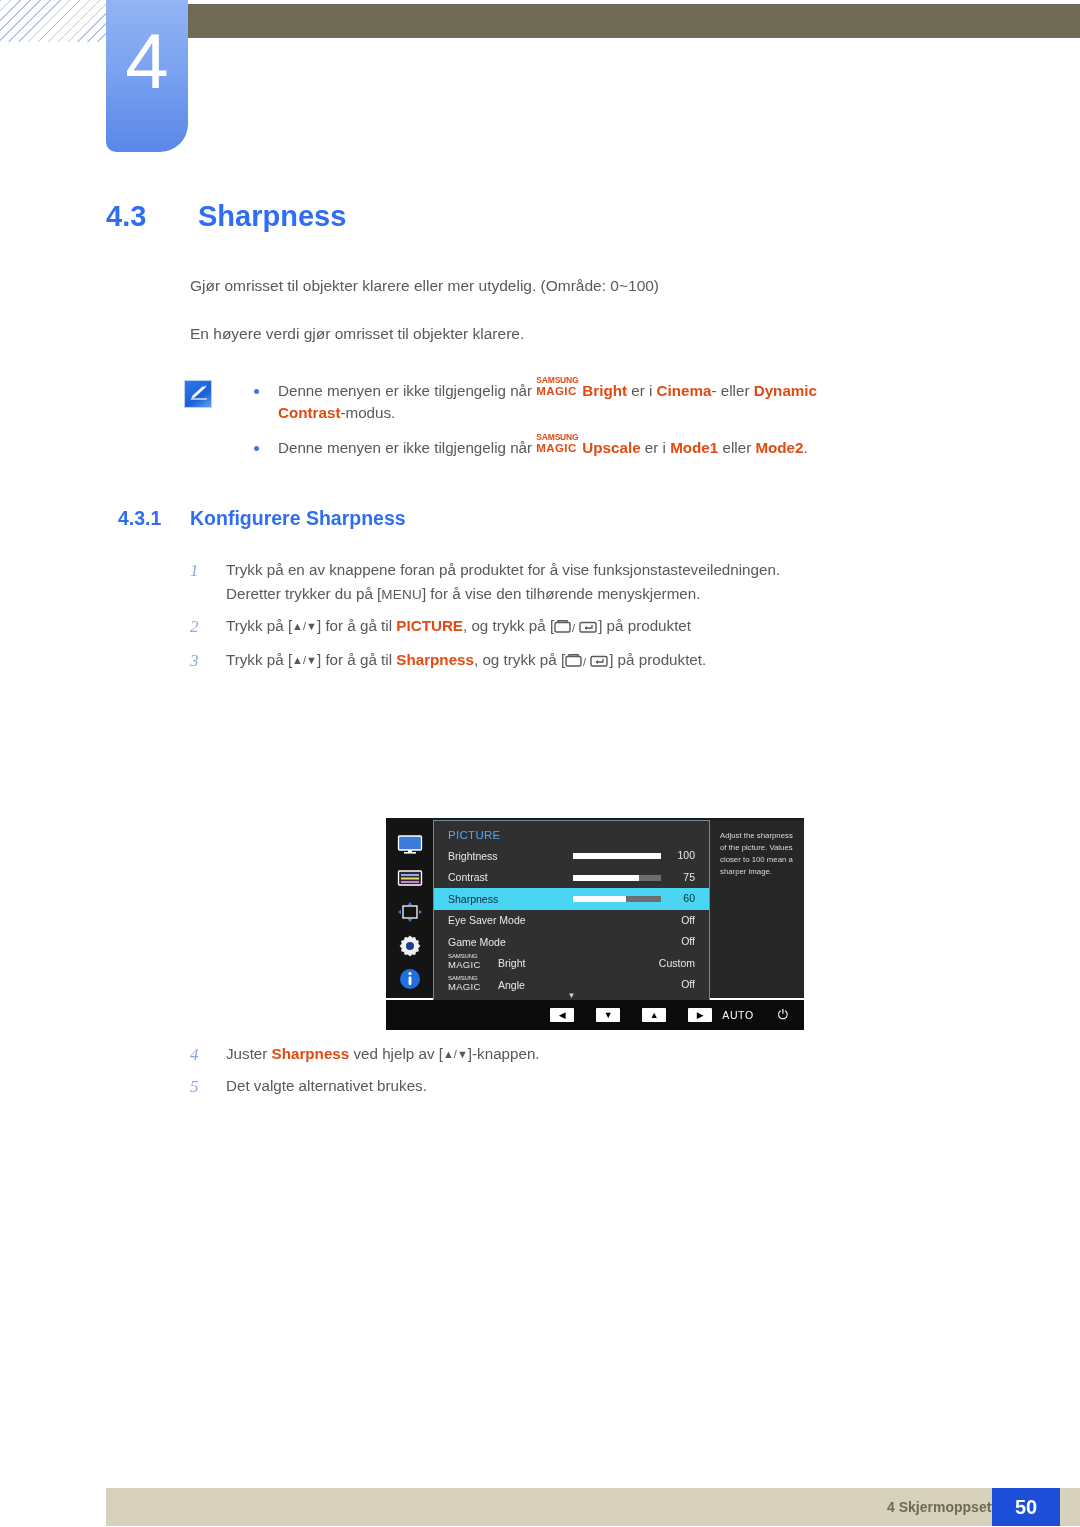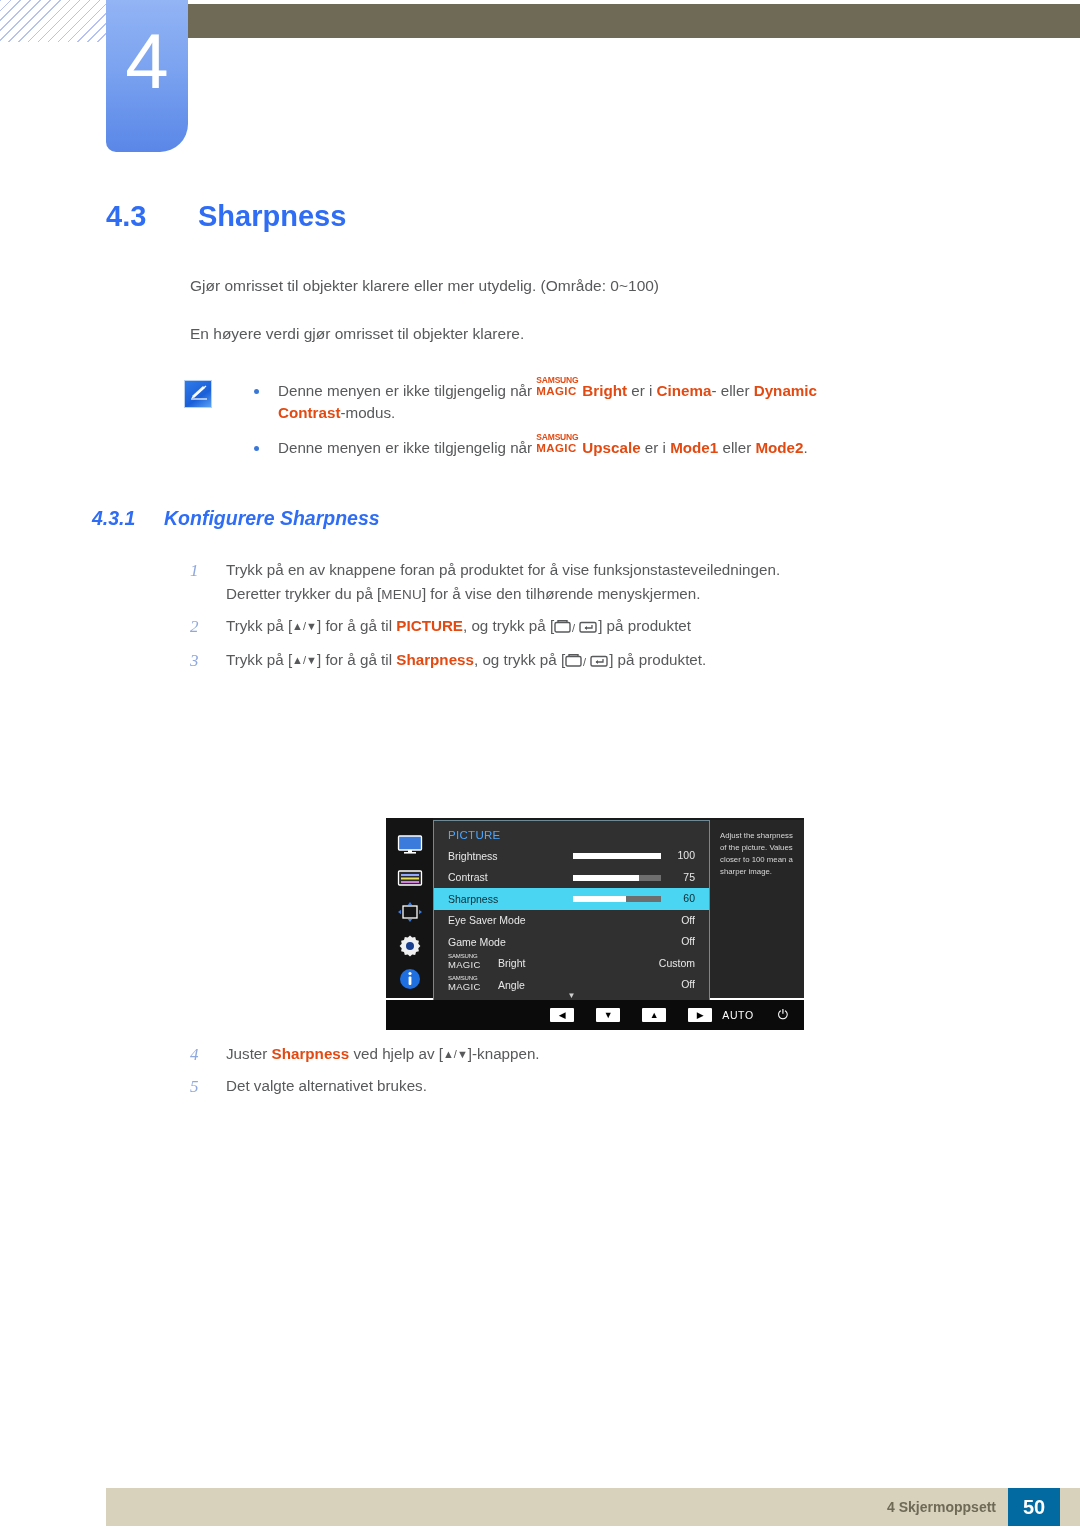--- a/index.html
+++ b/index.html
@@ -165,27 +165,26 @@
     left: 0; top: 2px;
     font-size: 11.5px;
     font-weight: bold;
     letter-spacing: 0.4px;
     color: #e24a12;
     white-space: nowrap;
   }
 
   
   .h3-row {
-    margin-left: 92px;
+    margin-left: 118px;
     margin-top: 48px;
     margin-bottom: 28px;
     color: #2f6df5;
     font-size: 19.5px;
     font-weight: bold;
-    font-style: italic;
   }
   .h3-num { display:inline-block; width: 72px; }
 
   
   .steps { margin-left: 190px; margin-right: 70px; }
   .step {
     position: relative;
     padding-left: 36px;
     font-size: 15.2px;
     line-height: 1.55;
@@ -387,23 +386,23 @@
     right: 84px;
     top: 11px;
     font-size: 14px;
     color: #6e6a56;
     font-weight: bold;
   }
   .footer-page {
     position: absolute;
     right: 20px;
     top: 0;
-    width: 52px;
+    width: 68px;
     height: 38px;
-    background: #0369a1;
+    background: #1d4ed8;
     color: #ffffff;
     font-size: 20px;
     font-weight: bold;
     display: flex;
     align-items: center;
     justify-content: center;
   }
 </style>
 </head>
 <body>

